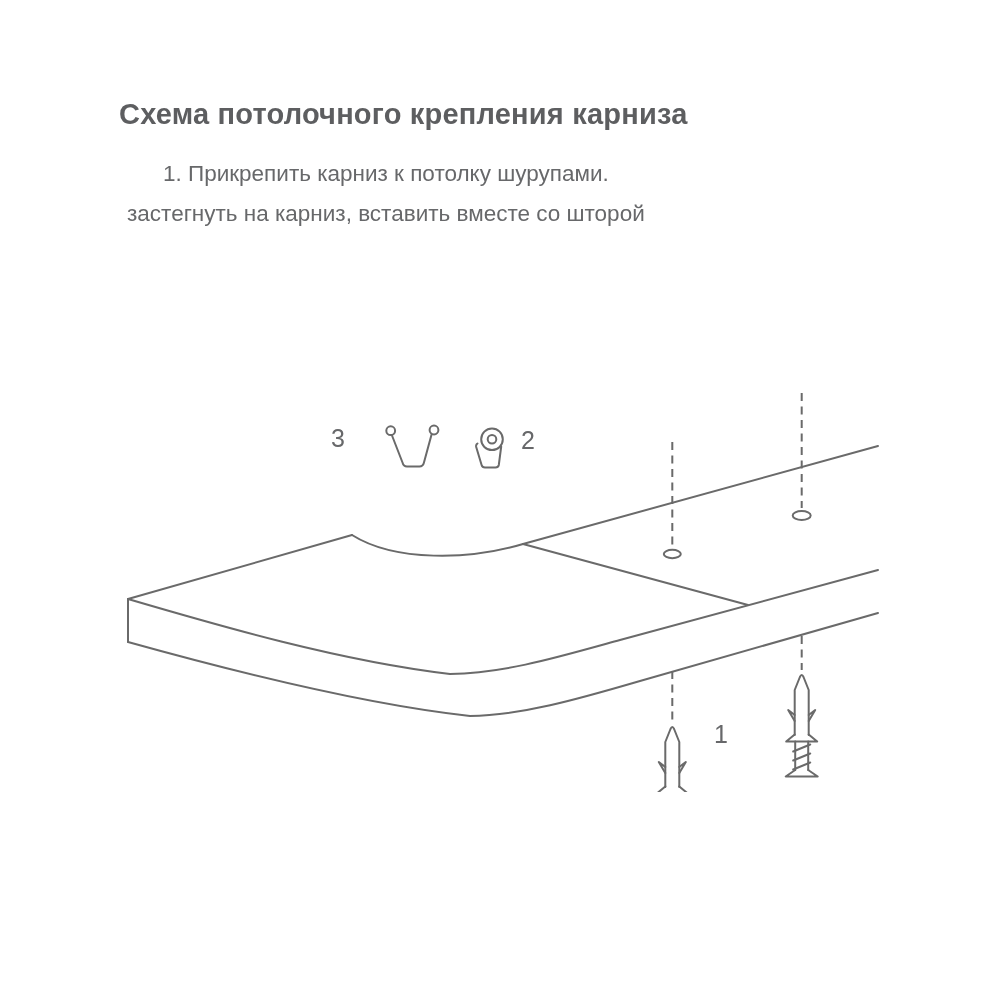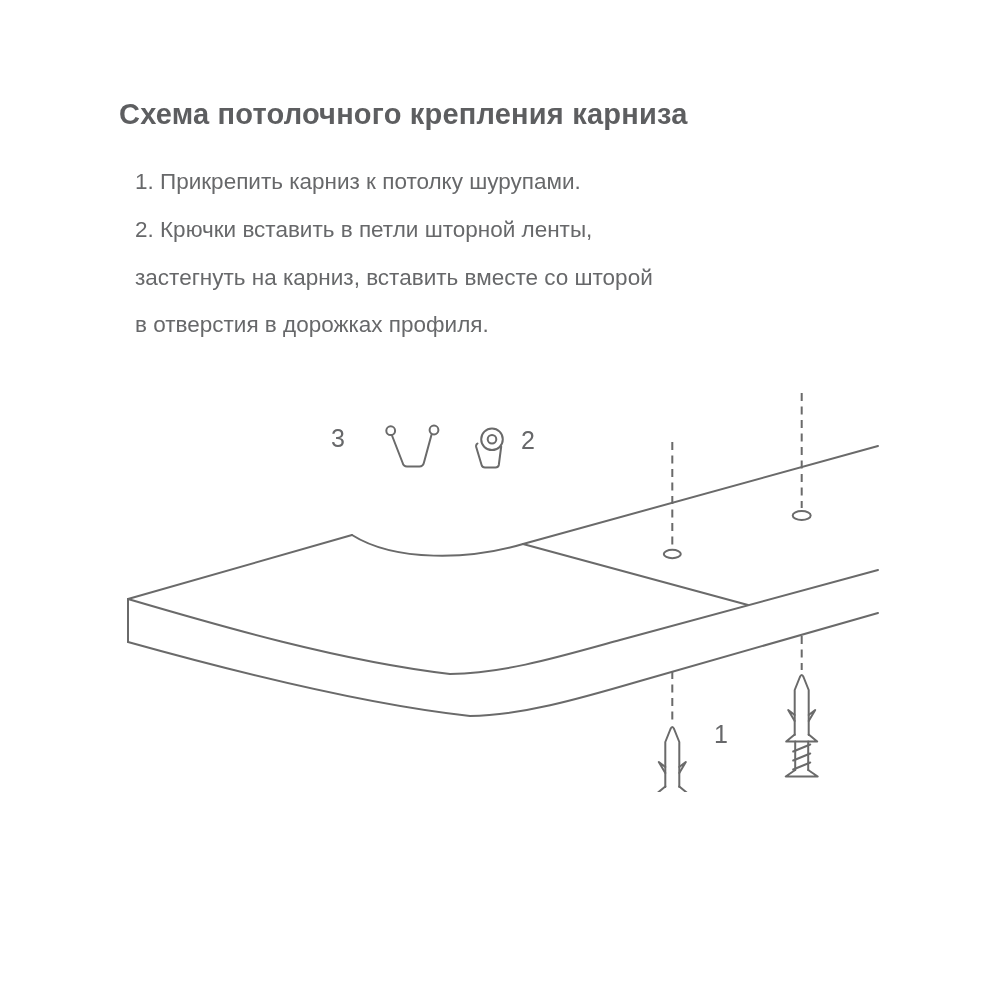--- a/index.html
+++ b/index.html
@@ -2,33 +2,34 @@
 <html style="--color-title: #5d5e60; --color-body: #67686a; --color-line: #6a6a6a; --color-background: #ffffff;"><head>
 <meta charset="utf-8">
 <style>
   html,body { margin:0; padding:0; background:#fff; }
   .stage {
     position:relative;
     width:1000px; height:792px;
     background: var(--color-background, #ffffff);
     overflow:hidden;
     font-family:"Liberation Sans", sans-serif;
+    text-align:center;
   }
   .title {
     position:absolute; left:119px; top:79px;
     font-size:29px; font-weight:700; letter-spacing:0.2px;
     color: var(--color-title, #5d5e60);
     white-space:nowrap;
   }
   .instructions {
     position:absolute; left:119px; top:150px;
     font-size:22.5px; line-height:31.8px;
     color: var(--color-body, #67686a);
   }
-  .instructions p { margin:16px; white-space:nowrap; }
+  .instructions p { margin:8px; white-space:nowrap; }
   svg.diagram {
     position:absolute; left:0; top:0; width:1000px; height:1000px;
     color: var(--color-line, #6a6a6a);
   }
   svg.diagram path, svg.diagram ellipse, svg.diagram circle, svg.diagram line {
     fill:none; stroke:currentColor; stroke-width:2;
     stroke-linecap:round; stroke-linejoin:round;
   }
   svg.diagram .dashed { stroke-dasharray:8 5.5; stroke-linecap:butt; }
   svg.diagram .thick { stroke-width:2.3; }
@@ -40,23 +41,21 @@
 </style>
 </head>
 <body>
 
 <div class="stage">
 
   <h1 class="title">Схема потолочного крепления карниза</h1>
 
   <div class="instructions">
     <p>1. Прикрепить карниз к потолку шурупами.</p>
-    <p>2. Крючки вставить в петли шторной ленты,</p>
     <p>застегнуть на карниз, вставить вместе со шторой</p>
-    <p>в отверстия в дорожках профиля.</p>
   </div>
 
   <svg class="diagram" viewBox="0 0 1000 1000">
     <defs>
       <g id="dowel-shape">
 
         <path d="M-7,61 L-7,16 L-1.8,3 Q0,-1 1.8,3 L7,16 L7,61"></path>
 
         <path d="M-7,47 L-13.5,36 L-7,41"></path>
         <path d="M7,47 L13.5,36 L7,41"></path>

